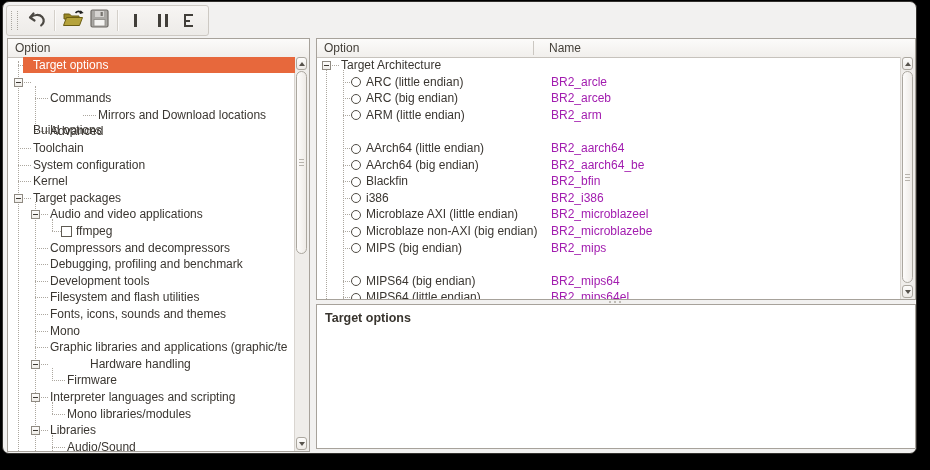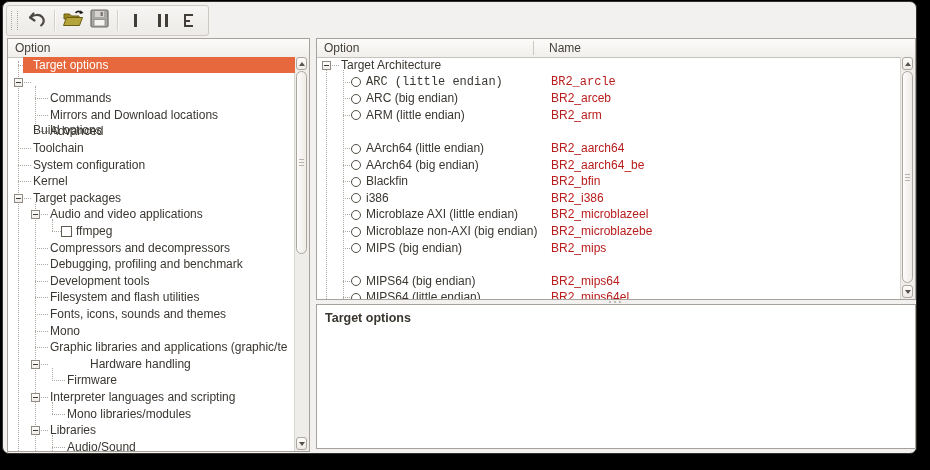--- a/index.html
+++ b/index.html
@@ -41,21 +41,21 @@
     position:absolute;left:0;top:0;right:0;height:18px;
     background:linear-gradient(#fcfbfa,#f1efec);
     border-bottom:1px solid #c6c2bc;font-size:12px;color:#45413a;
   }
   .phead .hlabel{position:absolute;left:7px;top:0;line-height:18px;}
   .phead .hname{position:absolute;left:232px;top:0;line-height:18px;}
   .phead .hdiv{position:absolute;left:216px;top:2px;width:1px;height:14px;background:#cbc7c1;}
   .rows{position:absolute;left:0;top:18px;right:14px;bottom:0;overflow:hidden;}
   .trow{position:absolute;left:0;right:0;height:17px;}
   .trow .lbl{position:absolute;top:0;line-height:16.5px;font-size:12px;color:#3a3631;white-space:nowrap;z-index:3;}
-  .trow .namecell{position:absolute;left:234px;top:0;line-height:16.5px;font-size:12px;color:#b91c1c;white-space:nowrap;z-index:3;}
+  .trow .namecell{position:absolute;left:234px;top:0;line-height:16.5px;font-size:12px;color:#a21caf;white-space:nowrap;z-index:3;}
   .selbg{position:absolute;left:15px;right:0;top:0;bottom:1px;z-index:1;}
   .sel .lbl{color:#fff;}
   .stub{position:absolute;top:8px;height:1px;border-top:1px dotted #aca79f;z-index:0;}
   .spine{position:absolute;width:1px;border-left:1px dotted #aca79f;z-index:0;}
   .expbox{position:absolute;top:4px;width:9px;height:9px;box-sizing:border-box;
     background:linear-gradient(#fdfcfb,#efede9);border:1px solid #8f8a82;z-index:2;
     display:flex;align-items:center;justify-content:center;}
   .expbox i{display:block;width:5px;height:1px;background:#3e3a34;}
   .cbox{position:absolute;top:3px;width:11px;height:11px;box-sizing:border-box;
     background:#fff;border:1px solid #5f5b53;z-index:2;}
@@ -160,21 +160,21 @@
           <div class="stub" style="left: 10px; width: 13px;"></div>
           <div class="expbox" style="left: 6px;">
             <i></i>
           </div>
           <span class="lbl" style="left: 25px; margin-top: 48px;">Build options</span>
         </div>
         <div class="trow" style="top: 33.2px; height: 16.6px;">
           <div class="stub" style="left: 27px; width: 13px;"></div>
           <span class="lbl" style="left: 42px;">Commands</span>
         </div>
-        <div class="trow" style="top: 49.8px; height: 16.6px;">
+        <div class="trow" style="top: 49.8px; height: 16.6px; margin-left: 48px;">
           <div class="stub" style="left: 27px; width: 13px;"></div>
           <span class="lbl" style="left: 42px;">Mirrors and Download locations</span>
         </div>
         <div class="trow" style="top: 66.4px; height: 16.6px;">
           <div class="stub" style="left: 27px; width: 13px;"></div>
           <span class="lbl" style="left: 42px;">Advanced</span>
         </div>
         <div class="trow" style="top: 99.6px; height: 16.6px;">
           <div class="stub" style="left: 10px; width: 13px;"></div>
           <span class="lbl" style="left: 25px;">System configuration</span>
@@ -292,21 +292,21 @@
     <div class="rows" id="right-rows">
         <div class="spine" style="left: 9px; top: 4px; height: 1996px;"></div>
         <div class="spine" style="left: 26px; top: 12.6px; height: 1987.4px;"></div>
         <div class="trow" style="top: 0px; height: 16.6px;">
           <div class="stub" style="left: 9px; width: 13px;"></div>
           <div class="expbox" style="left: 5px;">
             <i></i>
           </div>
           <span class="lbl" style="left: 24px;">Target Architecture</span>
         </div>
-        <div class="trow" style="top: 16.6px; height: 16.6px; font-family: Liberation Mono, monospace;">
+        <div class="trow" style="top: 16.6px; height: 16.6px;">
           <div class="stub" style="left: 26px; width: 13px;"></div>
           <div class="radio" style="left: 34px;"></div>
           <span class="lbl" style="left: 49px;">ARC (little endian)</span>
           <span class="namecell">BR2_arcle</span>
         </div>
         <div class="trow" style="top: 33.2px; height: 16.6px;">
           <div class="stub" style="left: 26px; width: 13px;"></div>
           <div class="radio" style="left: 34px;"></div>
           <span class="lbl" style="left: 49px;">ARC (big endian)</span>
           <span class="namecell">BR2_arceb</span>

